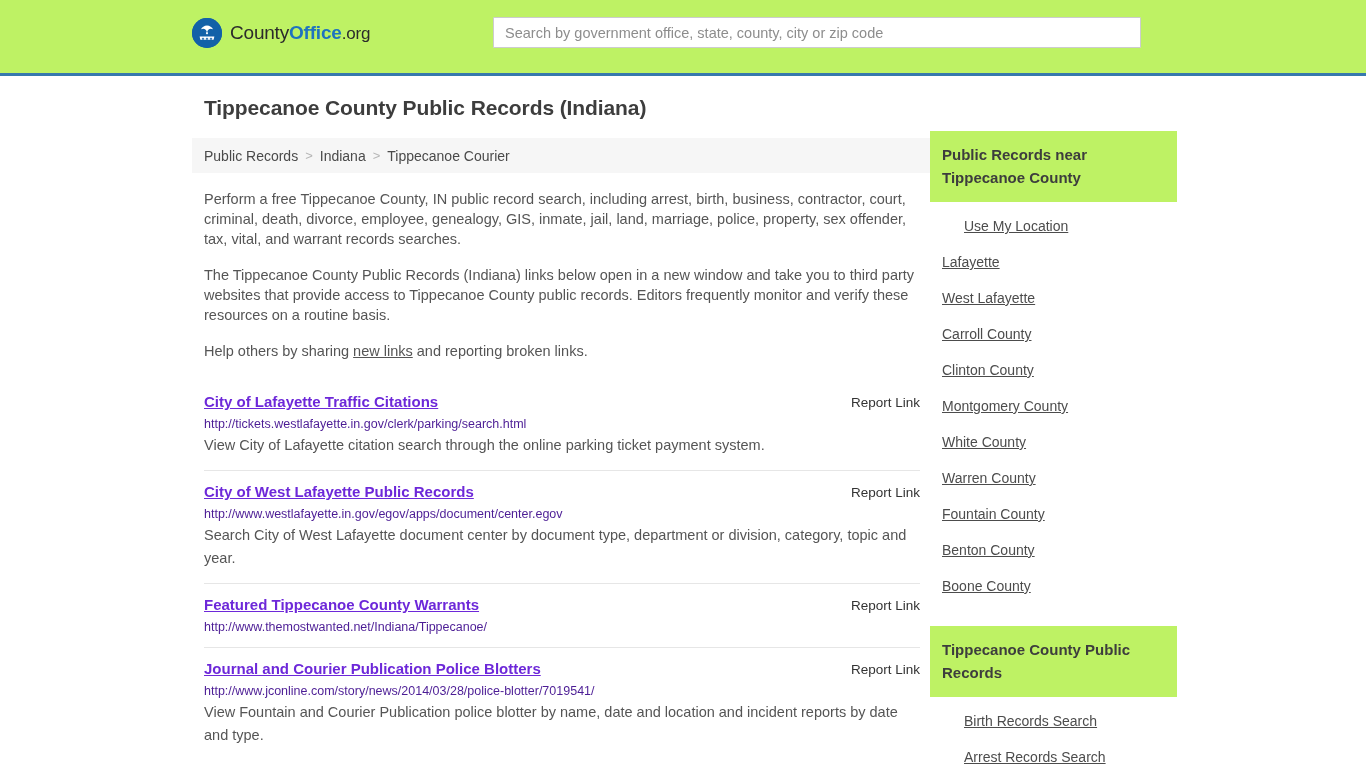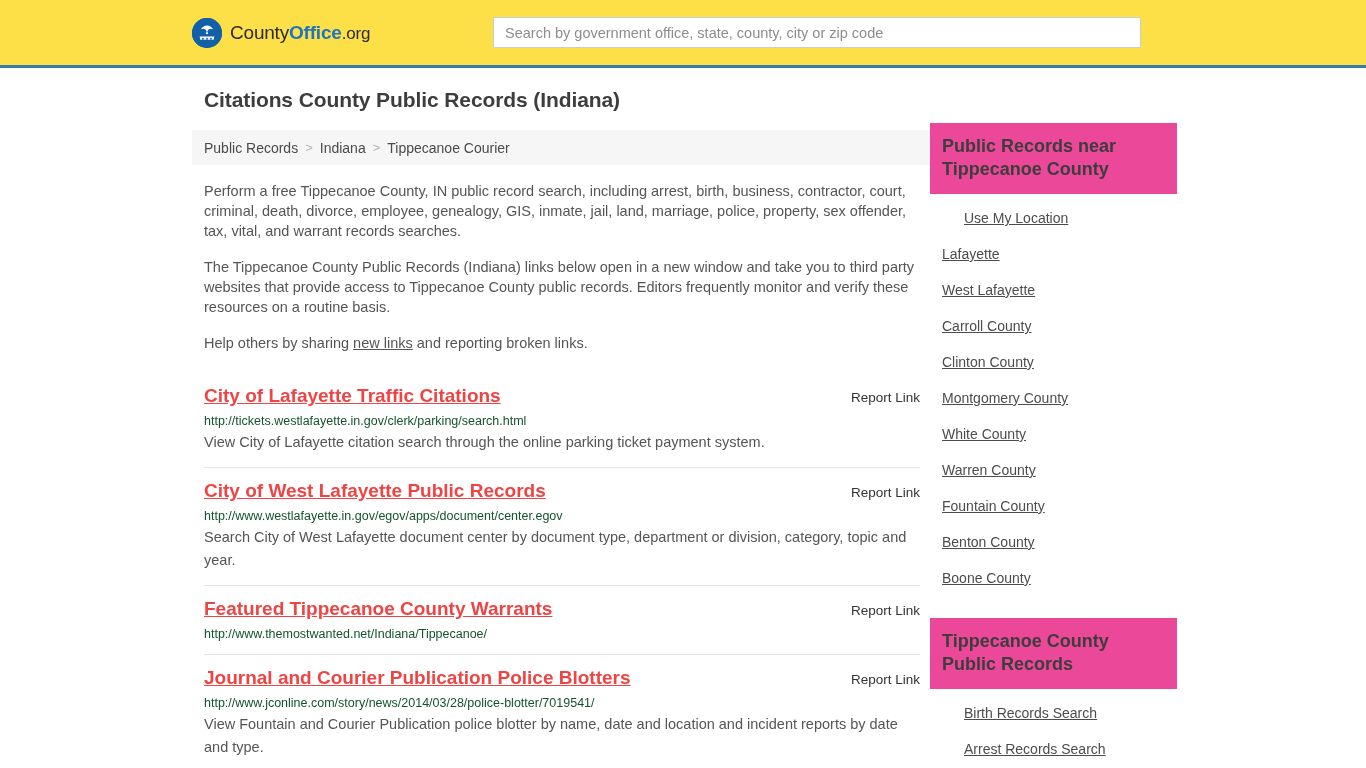--- a/index.html
+++ b/index.html
@@ -8,22 +8,22 @@
     width: 1366px; height: 768px;
     background: #ffffff;
     font-family: "Liberation Sans", sans-serif;
     overflow: hidden;
   }
 
   
   .site-header {
     position: relative;
     width: 1366px;
-    height: 68px;
-    background: #fde047;
+    height: 76px;
+    background: #bef264;
     border-bottom: 3px solid #3778ad;
   }
   .logo-wrap {
     position: absolute;
     left: 192px; top: 18px;
     display: flex;
     align-items: center;
     height: 30px;
   }
   .logo-mark {
@@ -126,54 +126,54 @@
     padding: 12px 0 13px 0;
     position: relative;
   }
   .link-item:first-child { border-top: none; padding-top: 8px; }
   .link-row {
     display: flex;
     align-items: baseline;
     justify-content: space-between;
   }
   .link-title {
-    font-size: 19px;
+    font-size: 15px;
     font-weight: bold;
-    color: #ef4444;
+    color: #6d28d9;
     text-decoration: underline;
     cursor: pointer;
   }
   .report-link {
     font-size: 13.5px;
     color: #333333;
     text-decoration: none;
     white-space: nowrap;
     margin-left: 16px;
     cursor: pointer;
   }
   .link-url {
     display: block;
     font-size: 12.5px;
-    color: #14532d;
+    color: #4c1d95;
     margin-top: 7px;
     word-break: break-all;
   }
   .link-desc {
     margin: 3px 0 0 0;
     font-size: 14.5px;
     line-height: 23px;
     color: #555555;
   }
 
   
   .side-block { margin-bottom: 22px; }
   .side-head {
-    background: #ec4899;
+    background: #bef264;
     padding: 12px 10px 13px 12px;
-    font-size: 18px;
+    font-size: 15px;
     font-weight: bold;
     color: #3d3d3d;
     line-height: 23px;
   }
   .side-links { padding: 6px 0 0 0; }
   .side-links a {
     display: block;
     font-size: 14px;
     color: #4c4c4c;
     text-decoration: underline;
@@ -201,21 +201,21 @@
     <span class="logo-text"><span class="county">County</span><span class="b">Office</span><span class="org">.org</span></span>
   </div>
 
   <input class="search-box" type="text" placeholder="Search by government office, state, county, city or zip code" style="">
 </div>
 
 <div class="page">
 
   <div class="content-col">
 
-    <h1 class="page-title">Citations County Public Records (Indiana)</h1>
+    <h1 class="page-title">Tippecanoe County Public Records (Indiana)</h1>
 
     <div class="breadcrumb">
       <a href="#">Public Records</a>
       <span class="sep">&gt;</span>
       <a href="#">Indiana</a>
       <span class="sep">&gt;</span>
       <span class="current">Tippecanoe Courier</span>
     </div>
 
     <div class="intro">

